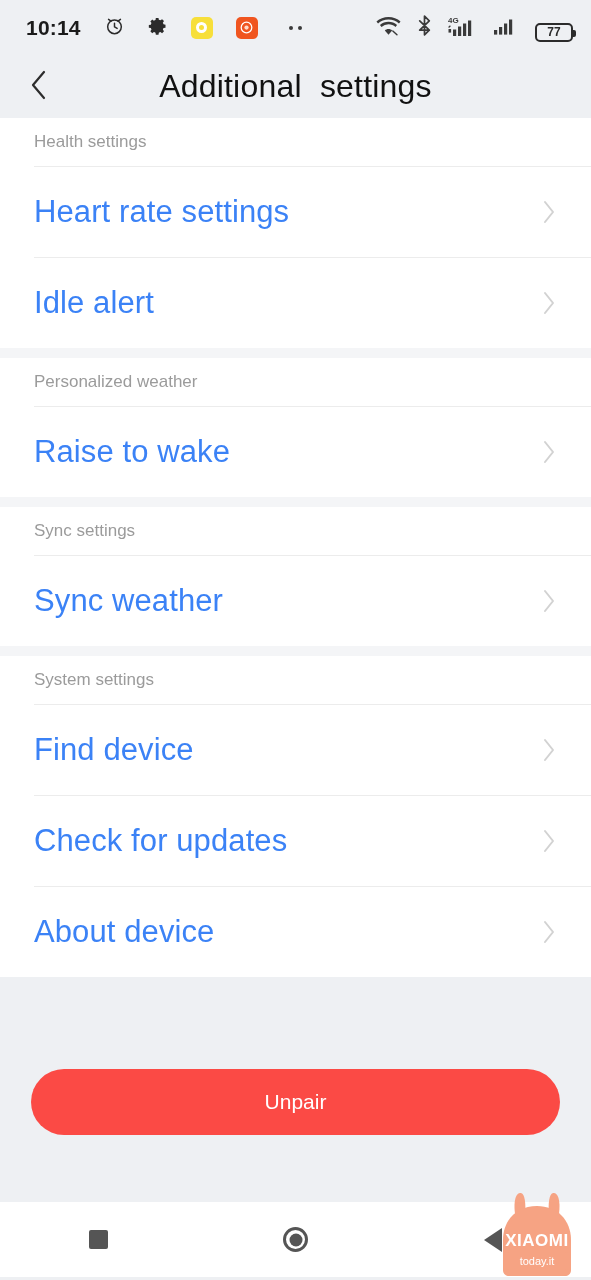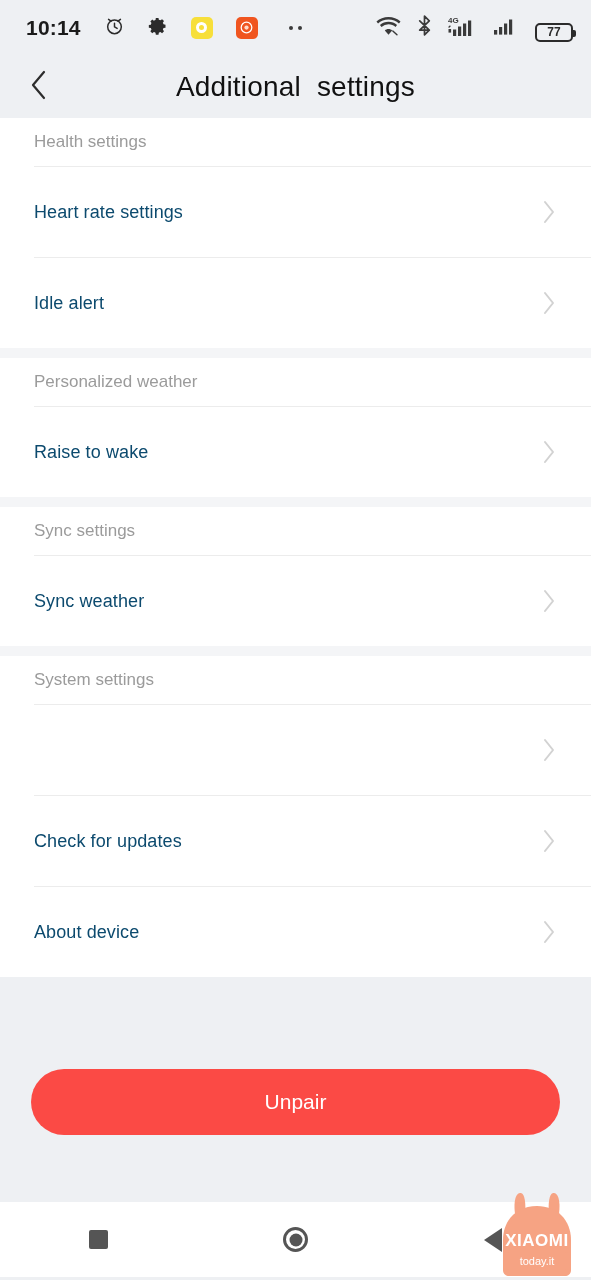--- a/index.html
+++ b/index.html
@@ -117,21 +117,21 @@
     transform: translateY(-50%);
     width: 38px; height: 38px;
     display: flex;
     align-items: center;
     justify-content: center;
     cursor: pointer;
   }
   .header-title {
     width: 100%;
     text-align: center;
-    font-size: 28px;
+    font-size: 32px;
     color: #111111;
     letter-spacing: 0.2px;
     white-space: pre;
   }
 
   
   .content {
     background: #f5f6f8;
   }
   .section {
@@ -158,22 +158,22 @@
   .row {
     height: 90px;
     display: flex;
     align-items: center;
     padding: 0 34px;
     box-sizing: border-box;
     cursor: pointer;
     background: #ffffff;
   }
   .row-label {
-    font-size: 18px;
-    color: #0c4a6e;
+    font-size: 31px;
+    color: #3b82f6;
     letter-spacing: 0.1px;
   }
   .row-chevron {
     margin-left: auto;
     display: flex;
     align-items: center;
   }
 
   
   .footer-area {
@@ -403,20 +403,21 @@
         </span>
       </div>
     </div>
 
     <div class="section-gap"></div>
 
     <div class="section">
       <div class="section-header">System settings</div>
       <div class="divider"></div>
       <div class="row">
+        <span class="row-label">Find device</span>
         <span class="row-chevron">
           <svg width="16" height="26" viewBox="0 0 16 26">
               <path d="M4 3 L12 13 L4 23" fill="none" stroke="#d2d2d2" stroke-width="2" stroke-linecap="round" stroke-linejoin="round"></path>
             </svg>
         </span>
       </div>
       <div class="divider"></div>
       <div class="row">
         <span class="row-label">Check for updates</span>
         <span class="row-chevron">

